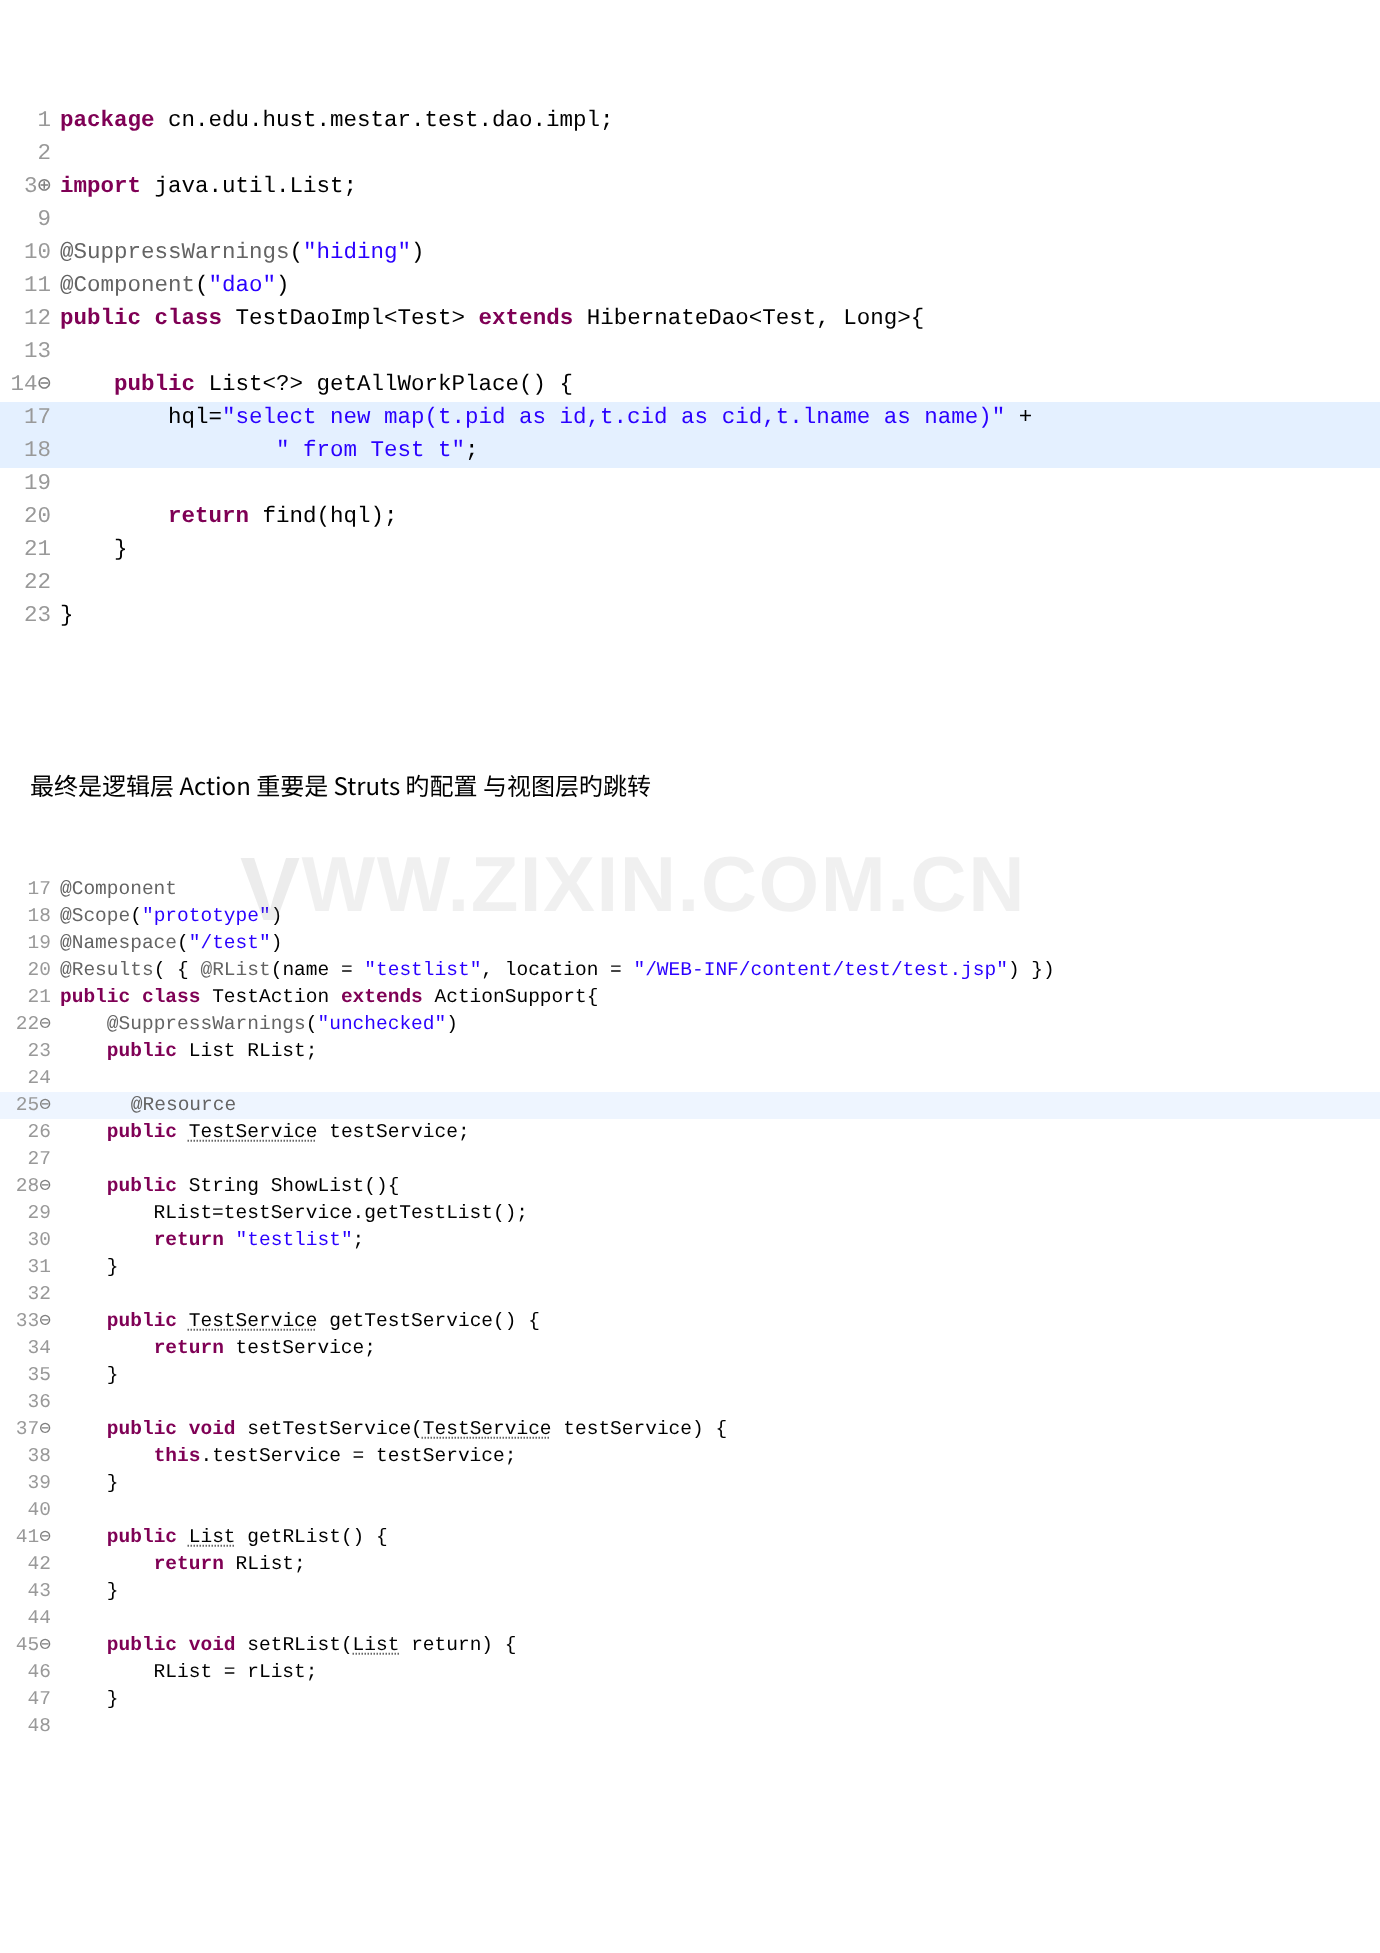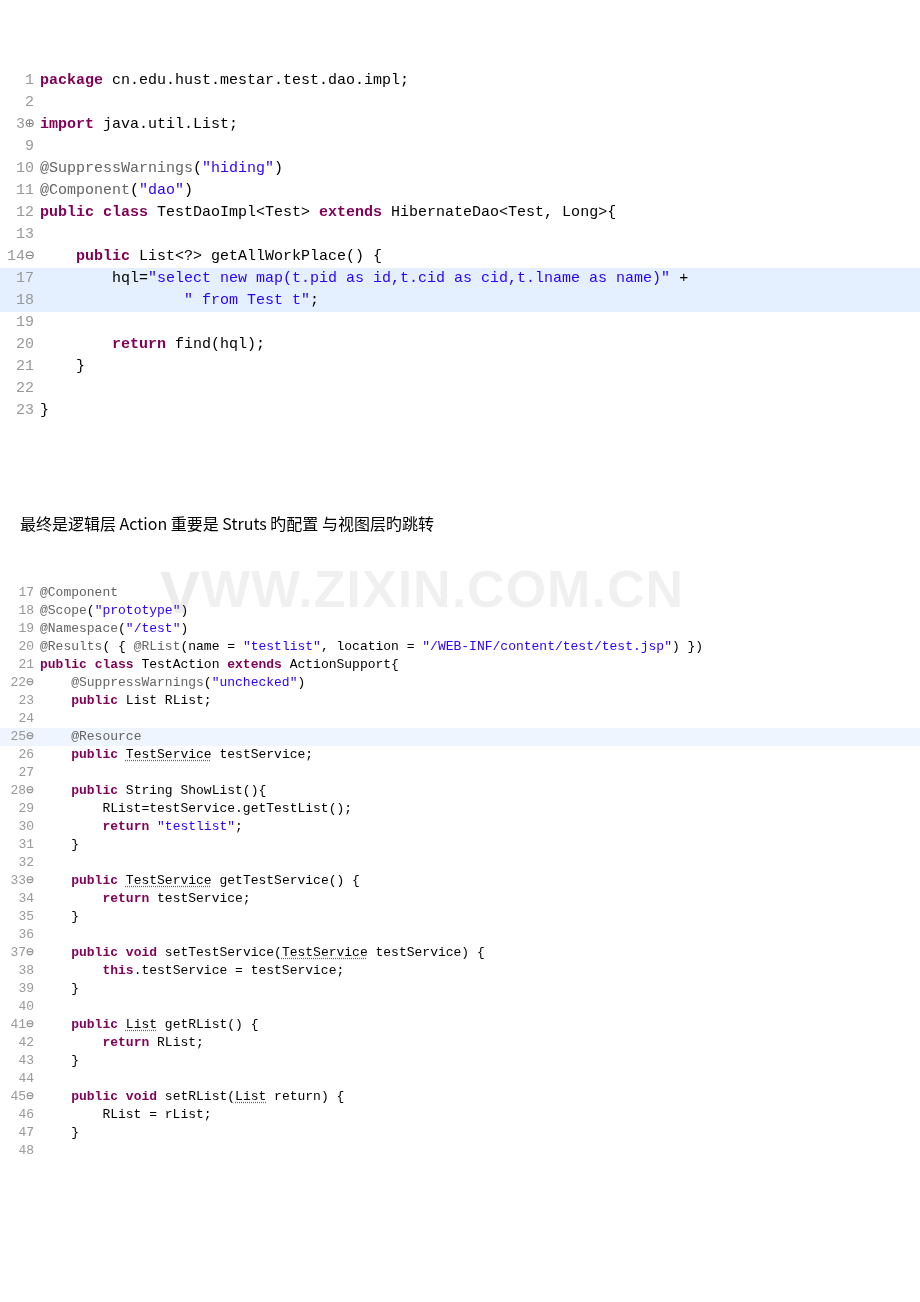--- a/index.html
+++ b/index.html
@@ -13,21 +13,21 @@
   .pad-bottom { padding-bottom:40px; }
 
   .code { font-family:"Courier New","Consolas",monospace; line-height:22px; font-size:15px; }
   .code2 { font-size:13px; line-height:18px; }
 
   .row { display:flex; align-items:baseline; }
   .gut { width:40px; text-align:right; padding-right:6px; color:#999; font-weight:normal; white-space:nowrap; user-select:none; }
   .gct { flex:1; white-space:pre; overflow:hidden; padding-right:6px; }
 
   .hl-row { background:#e4f0ff; }
-  .hl-row2 { background:#eef5ff; }
+  .hl-row2 { background:#eef5ff;gap:16px; }
 
   .kw { color:#7f0055; font-weight:bold;margin-top:48px; }
   .str { color:#2a00ff; }
   .ann { color:#646464; }
   .underline { text-decoration:underline; text-decoration-style:dotted; text-decoration-color:#666; }
 
   .marker { color:#7f7f7f; }
 
   .cn-text {
     font-family:"Microsoft YaHei","Noto Sans CJK SC",sans-serif;

